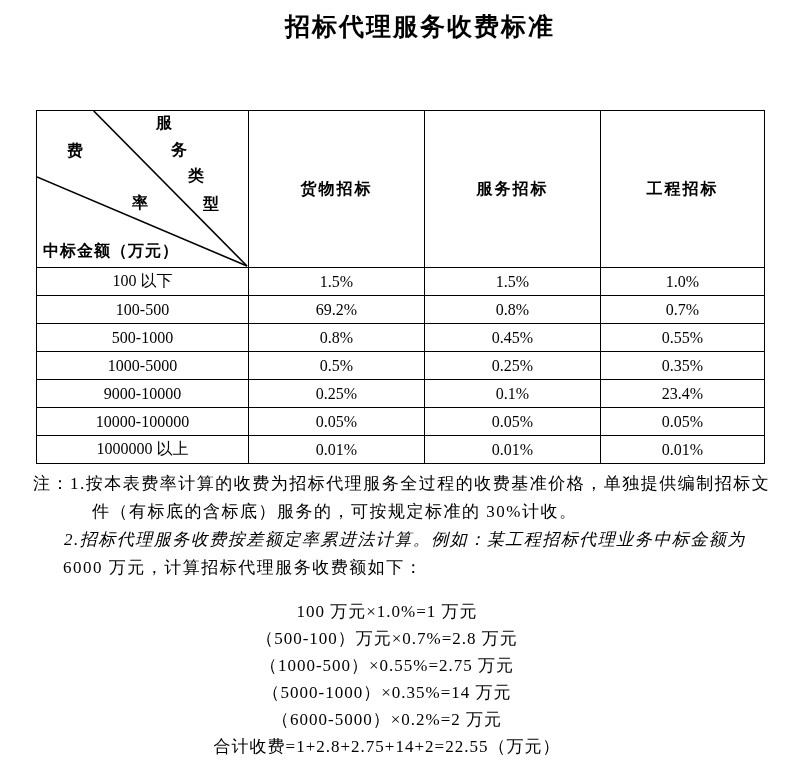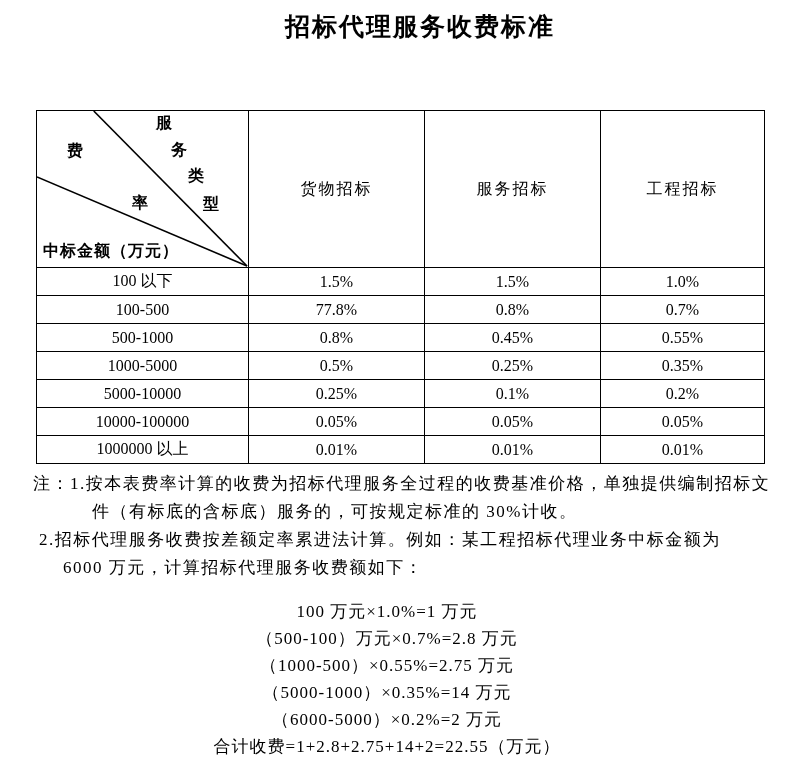--- a/index.html
+++ b/index.html
@@ -22,21 +22,21 @@
     border-collapse:collapse;table-layout:fixed;
     font-size:16px;
   }
   table.fee-table td{
     border:1.5px solid #000;
     text-align:center;vertical-align:middle;
     padding:0;height:27px;
     overflow:visible;
   }
   table.fee-table td.colhead{
-    height:156px;font-weight:normal;letter-spacing:2px;margin-top:36px;
+    height:156px;font-weight:bold;letter-spacing:2px;margin-top:36px;
   }
   td.corner{position:relative;height:156px;padding:0;}
   td.corner svg.diag{position:absolute;left:0;top:0;width:100%;height:100%;display:block;}
   td.corner .c{
     position:absolute;font-weight:bold;font-size:16px;line-height:1;
     white-space:nowrap;
   }
   td.corner .c-fu {left:119px;top:4px;}
   td.corner .c-wu {left:134px;top:31px;}
   td.corner .c-lei{left:151px;top:57px;}
@@ -48,21 +48,21 @@
     font-weight:bold;font-size:16px;white-space:nowrap;letter-spacing:1px;text-align:right;
   }
 
   .notes{
     position:absolute;left:0;top:470px;width:802px;
     font-size:17px;line-height:28px;letter-spacing:1.5px;
     white-space:nowrap;
   }
   .note-l1{margin-left:33px;}
   .note-l2{margin-left:92px;}
-  .note-l3{margin-left:39px;}
+  .note-l3{margin-left:64px;font-style:italic;}
   .note-l4{margin-left:63px;}
 
   .calc{
     position:absolute;left:0;top:598px;width:774px;
     text-align:center;font-size:17px;line-height:27px;letter-spacing:1px;
     white-space:nowrap;
   }
 </style>
 </head>
 <body>
@@ -98,41 +98,41 @@
       <td class="colhead">工程招标</td>
     </tr>
     <tr>
       <td>100 以下</td>
       <td>1.5%</td>
       <td>1.5%</td>
       <td>1.0%</td>
     </tr>
     <tr>
       <td>100-500</td>
-      <td>77.8%</td>
+      <td>69.2%</td>
       <td>0.8%</td>
       <td>0.7%</td>
     </tr>
     <tr>
       <td>500-1000</td>
       <td>0.8%</td>
       <td>0.45%</td>
       <td>0.55%</td>
     </tr>
     <tr>
       <td>1000-5000</td>
       <td>0.5%</td>
       <td>0.25%</td>
       <td>0.35%</td>
     </tr>
     <tr>
-      <td>5000-10000</td>
+      <td>9000-10000</td>
       <td>0.25%</td>
       <td>0.1%</td>
-      <td>0.2%</td>
+      <td>23.4%</td>
     </tr>
     <tr>
       <td>10000-100000</td>
       <td>0.05%</td>
       <td>0.05%</td>
       <td>0.05%</td>
     </tr>
     <tr>
       <td>1000000 以上</td>
       <td>0.01%</td>

